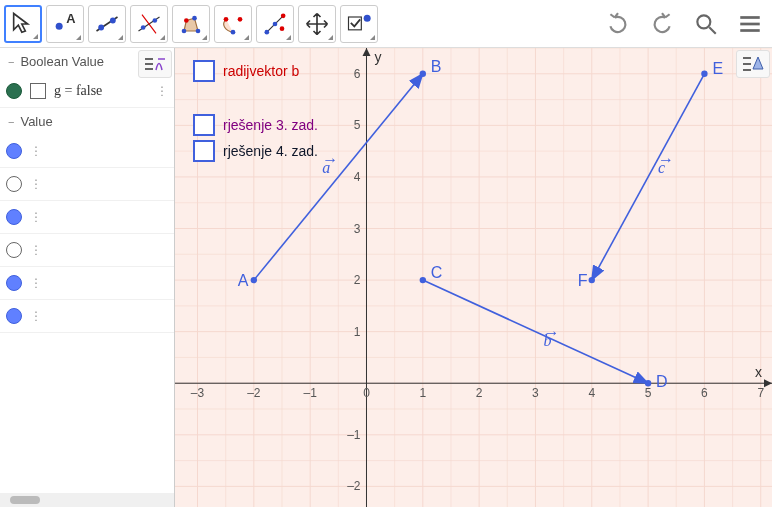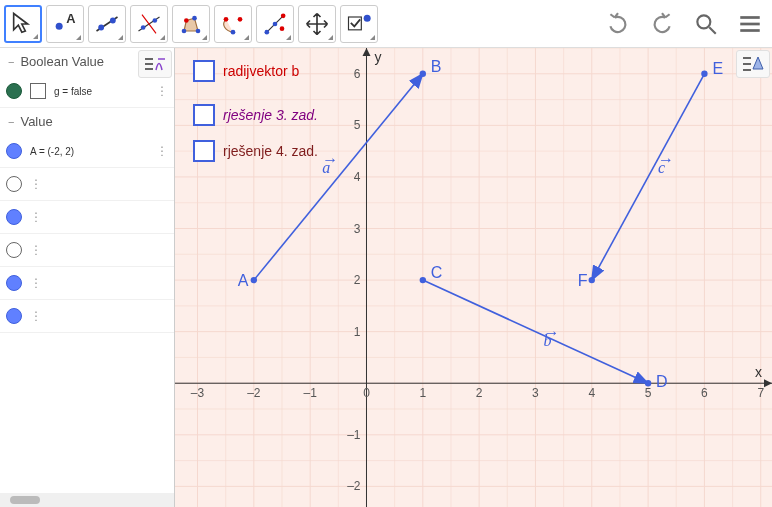--- a/index.html
+++ b/index.html
@@ -14,21 +14,21 @@
 .main { display: flex; height: 459px; }
 .algebra-panel { width: 175px; border-right: 1px solid #ccc; overflow: hidden; position: relative; }
 .algebra-inner { overflow-y: auto; height: 440px; }
 .section-hdr { padding: 6px 8px; display: flex; align-items: center; gap: 6px; color: #555; font-size: 13px; }
 .section-hdr .collapse { color: #888; font-size: 11px; cursor: pointer; }
 .alg-row { padding: 8px 6px; display: flex; align-items: center; gap: 8px; border-bottom: 1px solid #f0f0f0; }
 .alg-row .bullet { width: 16px; height: 16px; border-radius: 50%; border: 1px solid #666; flex-shrink: 0; }
 .alg-row .bullet.filled-blue { background: #6080ff; border-color: #4060dd; }
 .alg-row .bullet.filled-green { background: #2b7050; border-color: #1a5a3a; }
 .alg-row .checkbox { width: 16px; height: 16px; border: 1px solid #666; background: #fff; flex-shrink: 0; }
-.alg-row .label { flex: 1; white-space: nowrap; overflow: hidden; font-size: 10px; color: #333; font-family: Liberation Sans, sans-serif; }
+.alg-row .label { flex: 1; white-space: nowrap; overflow: hidden; font-size: 14px; color: #333; font-family: Liberation Serif, serif; }
 .alg-row .menu-dots { color: #999; font-size: 12px; cursor: pointer; }
 .panel-badge { position: absolute; top: 2px; right: 2px; width: 34px; height: 28px; background: #f8f8f8; border: 1px solid #e0e0e0; border-radius: 3px; display: flex; align-items: center; justify-content: center; }
 .hscroll { position: absolute; bottom: 0; left: 0; right: 0; height: 14px; background: #f0f0f0; display: flex; align-items: center; padding: 0 10px; }
 .hscroll .thumb { width: 30px; height: 8px; background: #bbb; border-radius: 4px; }
 .graphics-panel { flex: 1; position: relative; background: #fdeee9; }
 .graphics-badge { position: absolute; top: 2px; right: 2px; width: 34px; height: 28px; background: #f8f8f8; border: 1px solid #e0e0e0; border-radius: 3px; display: flex; align-items: center; justify-content: center; z-index: 5; }
 svg.plane { position: absolute; top: 0; left: 0; }
 .check-row { position: absolute; display: flex; align-items: center; gap: 8px; z-index: 3; font-family: Arial, sans-serif; font-size: 14px; }
 .check-row .cb { width: 22px; height: 22px; border: 2px solid #4060dd; background: #fff; }
 .pt-label { font-family: Arial, sans-serif; font-size: 16px; fill: #4060dd; }
@@ -164,21 +164,20 @@
           <span class="label">g = false</span>
           <span class="menu-dots">⋮</span>
         </div>
       <div class="section-hdr">
           <span class="collapse">−</span>
           <span>Value</span>
         </div>
       <div id="point-rows">
           <div class="alg-row">
             <span class="bullet filled-blue"></span>
-            <span class="label">A = (-2, 2)</span>
             <span class="menu-dots">⋮</span>
           </div>
           <div class="alg-row">
             <span class="bullet"></span>
             <span class="menu-dots">⋮</span>
           </div>
           <div class="alg-row">
             <span class="bullet filled-blue"></span>
             <span class="menu-dots">⋮</span>
           </div>
@@ -300,24 +299,24 @@
         <circle cx="529.4150943396227" cy="25.786516853932596" r="3.2" fill="#4060dd"></circle>
         <text class="pt-label" x="537.4150943396227" y="25.786516853932596">E</text>
         <circle cx="416.7735849056604" cy="232.07865168539325" r="3.2" fill="#4060dd"></circle>
         <text class="pt-label" x="402.7735849056604" y="238.07865168539325">F</text>
       </svg>
     <div id="plane-checkboxes">
         <div class="check-row" style="left: 18px; top: 12px;">
           <span class="cb"></span>
           <span style="color:#cc0000">radijvektor b</span>
         </div>
-        <div class="check-row" style="left: 18px; top: 56px; font-style: italic;">
+        <div class="check-row" style="left: 18px; top: 66px;">
           <span class="cb"></span>
           <span style="color:#800080">rješenje 3. zad.</span>
         </div>
         <div class="check-row" style="left: 18px; top: 92px;">
           <span class="cb"></span>
-          <span style="color:#7f1d1d">rješenje 4. zad.</span>
+          <span style="color:#0f172a">rješenje 4. zad.</span>
         </div>
       </div>
   </div>
 
 </div>
 
 </body></html>

